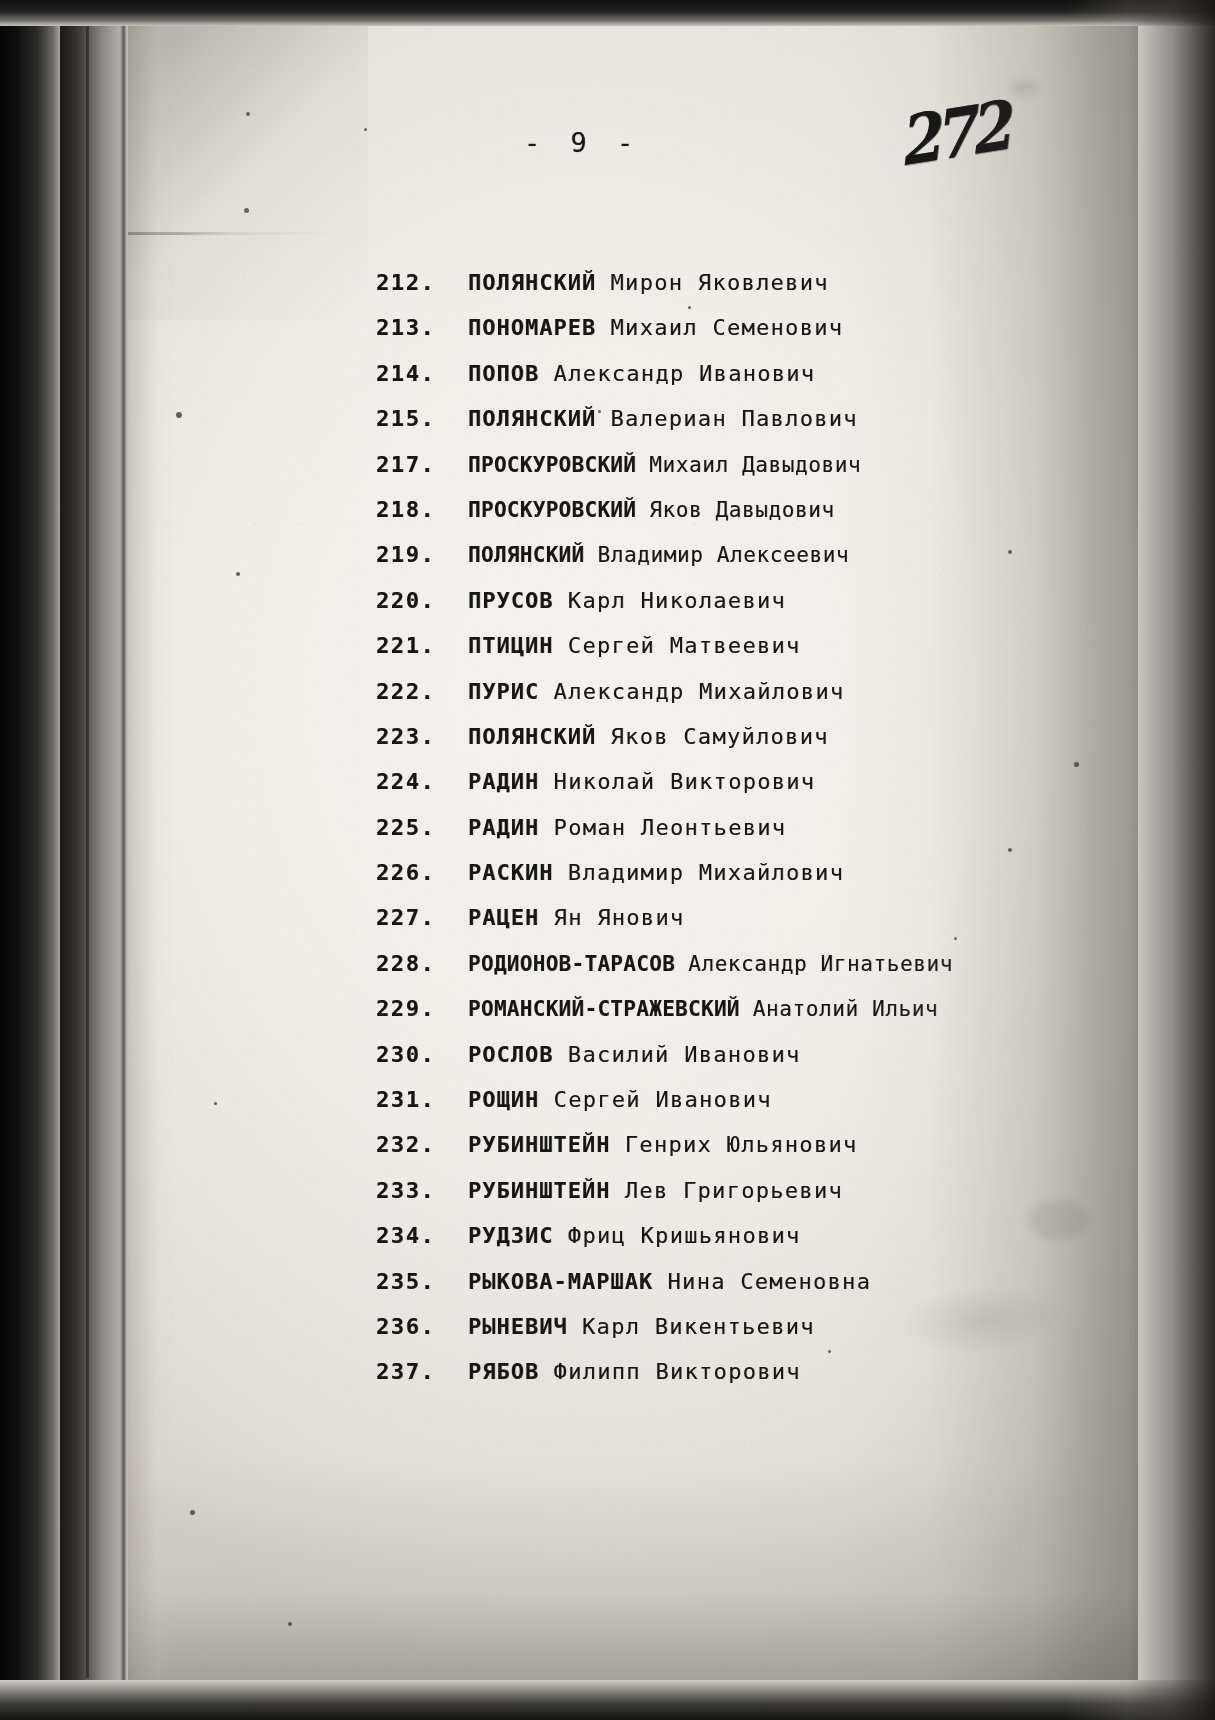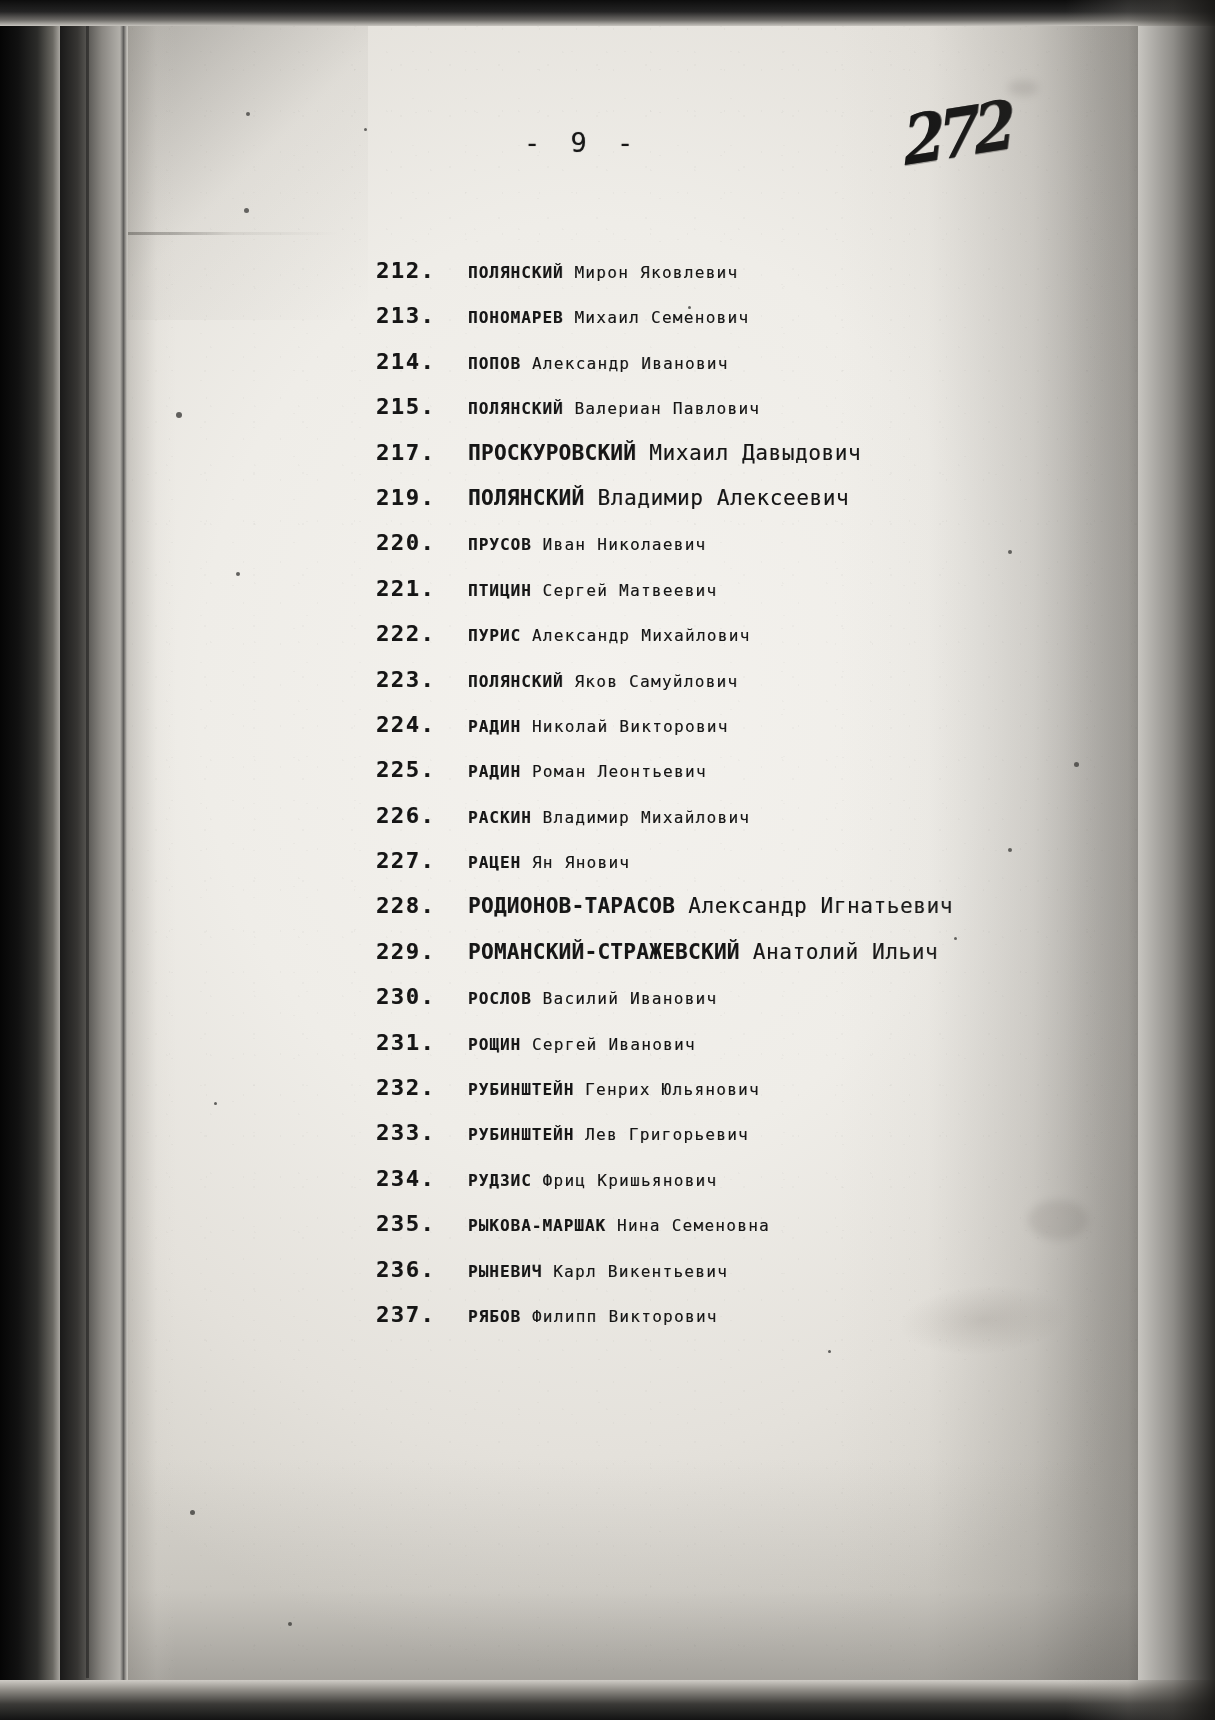--- a/index.html
+++ b/index.html
@@ -99,36 +99,36 @@
   .folio{
     position:absolute;top:78px;left:775px;
     font-family:"DejaVu Serif","Liberation Serif",serif;
     font-size:60px;font-style:italic;font-weight:700;
     color:#101010;letter-spacing:-6px;
     transform:rotate(-9deg) skewX(-6deg) scaleY(1.12);
     text-shadow:1px 0 0 rgba(0,0,0,.55), 0 1px 0 rgba(0,0,0,.3);
   }
 
   .list{
-    position:absolute;top:238px;left:248px;
+    position:absolute;top:250px;left:248px;
     width:740px;
   }
   .row{
     display:flex;align-items:baseline;
     height:45.4px;
     white-space:nowrap;
   }
   .idx{
     width:92px;flex:0 0 92px;
     font-size:22px;font-weight:700;letter-spacing:1.6px;
     color:#151515;text-align:left;
     text-shadow:.5px 0 0 rgba(0,0,0,.45);
   }
   .nm{
-    font-size:16px;letter-spacing:1.1px;color:#161616;
+    font-size:22px;letter-spacing:1.1px;color:#161616;
     text-shadow:.4px 0 0 rgba(0,0,0,.35);
   }
   .sur{font-weight:700;letter-spacing:1.0px;}
   .giv{font-weight:400;letter-spacing:1.3px;}
   .row.long .nm{font-size:21px;letter-spacing:.4px;}
   .row.long .sur{letter-spacing:.3px;}
   .row.long .giv{letter-spacing:.6px;}
 
   
   .speck{position:absolute;background:#2a2a28;border-radius:50%;opacity:.72;}
@@ -172,26 +172,30 @@
         </div>
         <div class="row">
           <span class="idx">215.</span>
           <span class="nm"><span class="sur">ПОЛЯНСКИЙ</span> <span class="giv">Валериан Павлович</span></span>
         </div>
         <div class="row long">
           <span class="idx">217.</span>
           <span class="nm"><span class="sur">ПРОСКУРОВСКИЙ</span> <span class="giv">Михаил Давыдович</span></span>
         </div>
         <div class="row long">
+          <span class="idx">218.</span>
+          <span class="nm"><span class="sur">ПРОСКУРОВСКИЙ</span> <span class="giv">Яков Давыдович</span></span>
+        </div>
+        <div class="row long">
           <span class="idx">219.</span>
           <span class="nm"><span class="sur">ПОЛЯНСКИЙ</span> <span class="giv">Владимир Алексеевич</span></span>
         </div>
         <div class="row">
           <span class="idx">220.</span>
-          <span class="nm"><span class="sur">ПРУСОВ</span> <span class="giv">Иван Николаевич</span></span>
+          <span class="nm"><span class="sur">ПРУСОВ</span> <span class="giv">Карл Николаевич</span></span>
         </div>
         <div class="row">
           <span class="idx">221.</span>
           <span class="nm"><span class="sur">ПТИЦИН</span> <span class="giv">Сергей Матвеевич</span></span>
         </div>
         <div class="row">
           <span class="idx">222.</span>
           <span class="nm"><span class="sur">ПУРИС</span> <span class="giv">Александр Михайлович</span></span>
         </div>
         <div class="row">

